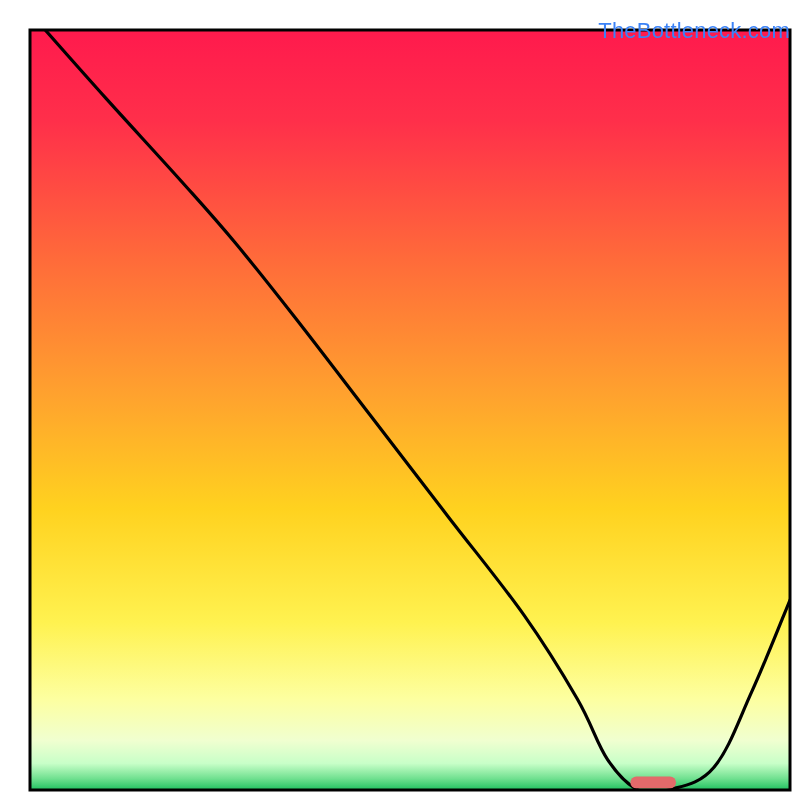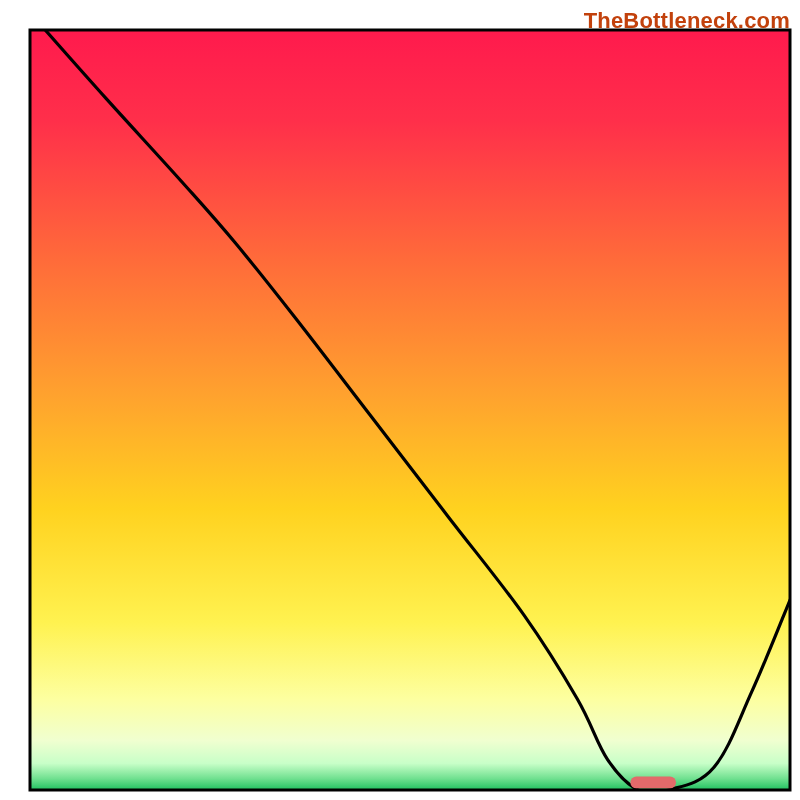--- a/index.html
+++ b/index.html
@@ -11,25 +11,25 @@
     font-family: Arial, Helvetica, sans-serif;
   }
   .container {
     position: relative;
     width: 800px;
     height: 800px;
     background: #ffffff;
   }
   .watermark {
     position: absolute;
-    top: 8px;
+    top: 18px;
     right: 10px;
     font-size: 22px;
-    font-weight: 700;
-    color: #c2410c;
+    font-weight: 400;
+    color: #3b82f6;
     letter-spacing: 0.2px;
     z-index: 5;
   }
   svg.plot {
     position: absolute;
     left: 0;
     top: 0;
     width: 800px;
     height: 800px;
   }

